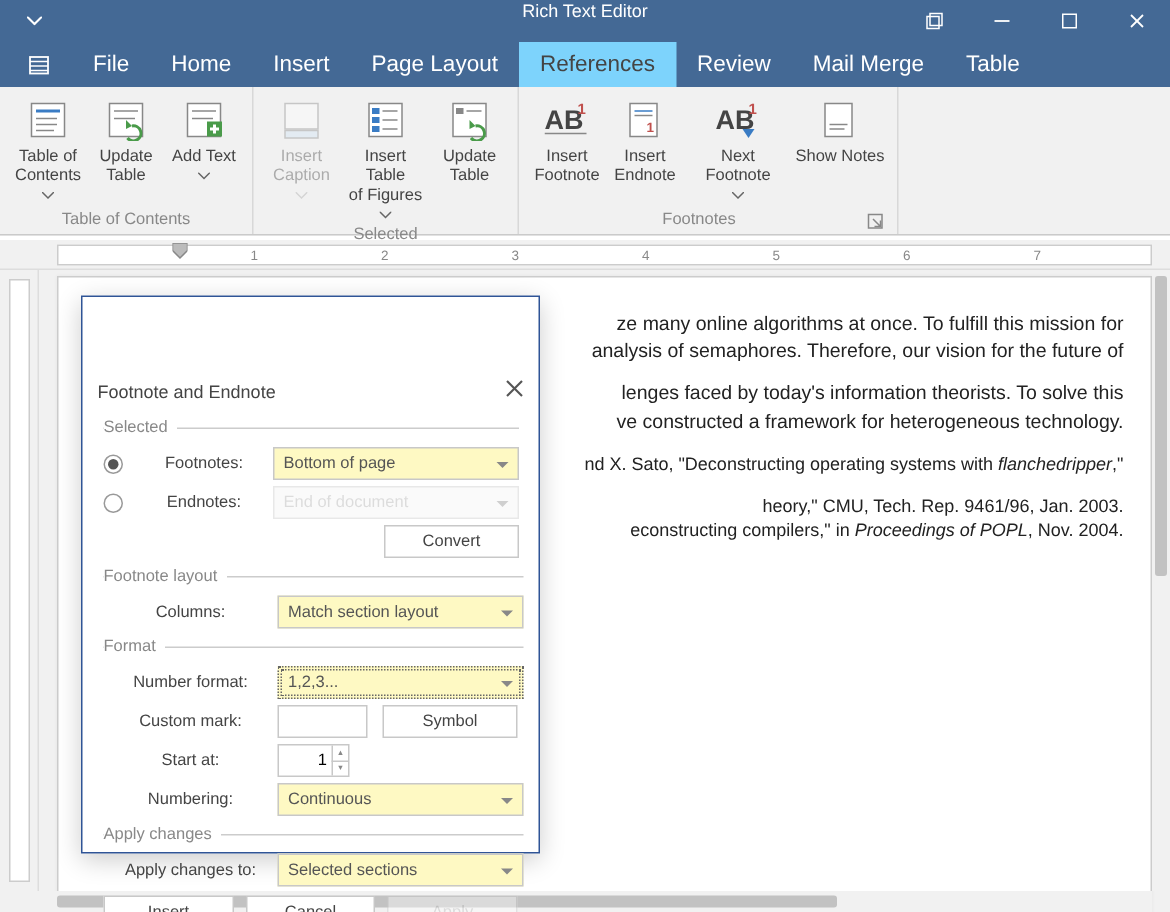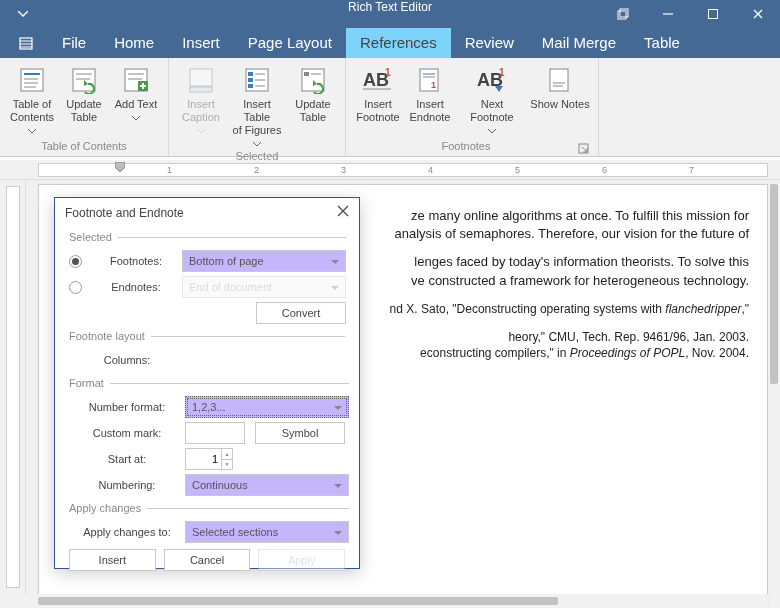--- a/index.html
+++ b/index.html
@@ -38,30 +38,30 @@
   .page .refs { font-size: 12px; margin-top: 12px; }
   .page .refs div { margin-bottom: 2px; }
   em { font-style: italic; }
   
   .scrollbar-v { position: absolute; top: 20px; bottom: 14px; right: 0; width: 12px; background: #f1f1f1; }
   .scrollbar-v .thumb { position: absolute; left: 2px; top: 4px; right: 2px; height: 200px; background: #c2c2c2; border-radius: 2px; }
   .scrollbar-h { position: absolute; left: 0; right: 12px; bottom: 0; height: 14px; background: #f1f1f1; }
   .scrollbar-h .thumb { position: absolute; left: 38px; top: 3px; width: 520px; height: 8px; background: #c2c2c2; border-radius: 2px; }
   
   .dialog { position: absolute; left: 54px; top: 197px; width: 306px; height: 372px; background: #fff; border: 1px solid #2F5496; box-shadow: 0 4px 16px rgba(0,0,0,0.2); z-index: 10; font-size: 11px; color: #444; }
-  .dialog-title { padding: 7px 10px; display: flex; justify-content: space-between; align-items: center; font-size: 12px; }
+  .dialog-title { padding: 7px 10px; display: flex; justify-content: space-between; align-items: center; font-size: 12px; margin-top: 48px; }
   .dialog-close { cursor: pointer; }
   .dialog-body { padding: 0 14px 10px 14px; }
   fieldset { border: none; border-top: 1px solid #ccc; margin-top: 4px; padding-top: 5px; }
   fieldset > legend { color: #888; font-size: 11px; padding-right: 6px; }
   .frow { display: flex; align-items: center; min-height: 26px; }
   .frow .lbl { display: inline-block; width: 116px; text-align: center; }
   .radio { width: 13px; height: 13px; border: 1px solid #999; border-radius: 50%; margin-right: 8px; display: inline-flex; align-items: center; justify-content: center; }
   .radio.checked::after { content: ""; width: 7px; height: 7px; border-radius: 50%; background: #555; }
-  .select { width: 164px; height: 22px; border: 1px solid #c8c8c8; background: #c4b5fd; padding: 0 18px 0 6px; font-size: 11px; color: #555; display: inline-flex; align-items: center; position: relative; cursor: pointer; }
+  .select { width: 164px; height: 22px; border: 1px solid #c8c8c8; background: #fef9c3; padding: 0 18px 0 6px; font-size: 11px; color: #555; display: inline-flex; align-items: center; position: relative; cursor: pointer; }
   .select.disabled { background: #f5f5f5; color: #aaa; cursor: default; }
   .select::after { content: ""; position: absolute; right: 6px; top: 9px; border: 4px solid transparent; border-top-color: #888; }
   .select.active { border: 1px dotted #666; outline: 1px dotted #666; outline-offset: -3px; }
   .btn { height: 22px; border: 1px solid #c8c8c8; background: #fff; font-size: 11px; cursor: pointer; display: inline-flex; align-items: center; justify-content: center; }
   .input-small { width: 60px; height: 22px; border: 1px solid #c8c8c8; padding: 0 6px; font-size: 11px; }
   .spin { width: 48px; height: 22px; border: 1px solid #c8c8c8; padding: 0 14px 0 6px; font-size: 11px; text-align: right; position: relative; }
   .spin-btns { position:absolute; right:1px; top:1px; bottom:1px; width:11px; display:flex; flex-direction:column; }
   .spin-btns div { flex:1; border-left:1px solid #c8c8c8; font-size:5px; display:flex; align-items:center; justify-content:center;color:#888;}
   .spin-btns div:first-child{border-bottom:1px solid #c8c8c8;}
   .dialog-footer { display: flex; gap: 8px; padding: 4px 0 0; }
@@ -338,20 +338,23 @@
       <div class="frow" style="justify-content:flex-end">
         <div class="btn" style="width:90px">
             <span>Convert</span>
           </div>
       </div>
     </fieldset>
     <fieldset>
       <legend>Footnote layout</legend>
       <div class="frow">
         <span class="lbl">Columns:</span>
+        <div class="select">
+            <span>Match section layout</span>
+          </div>
       </div>
     </fieldset>
     <fieldset>
       <legend>Format</legend>
       <div class="frow">
         <span class="lbl">Number format:</span>
         <div class="select active">
             <span>1,2,3...</span>
           </div>
       </div>

